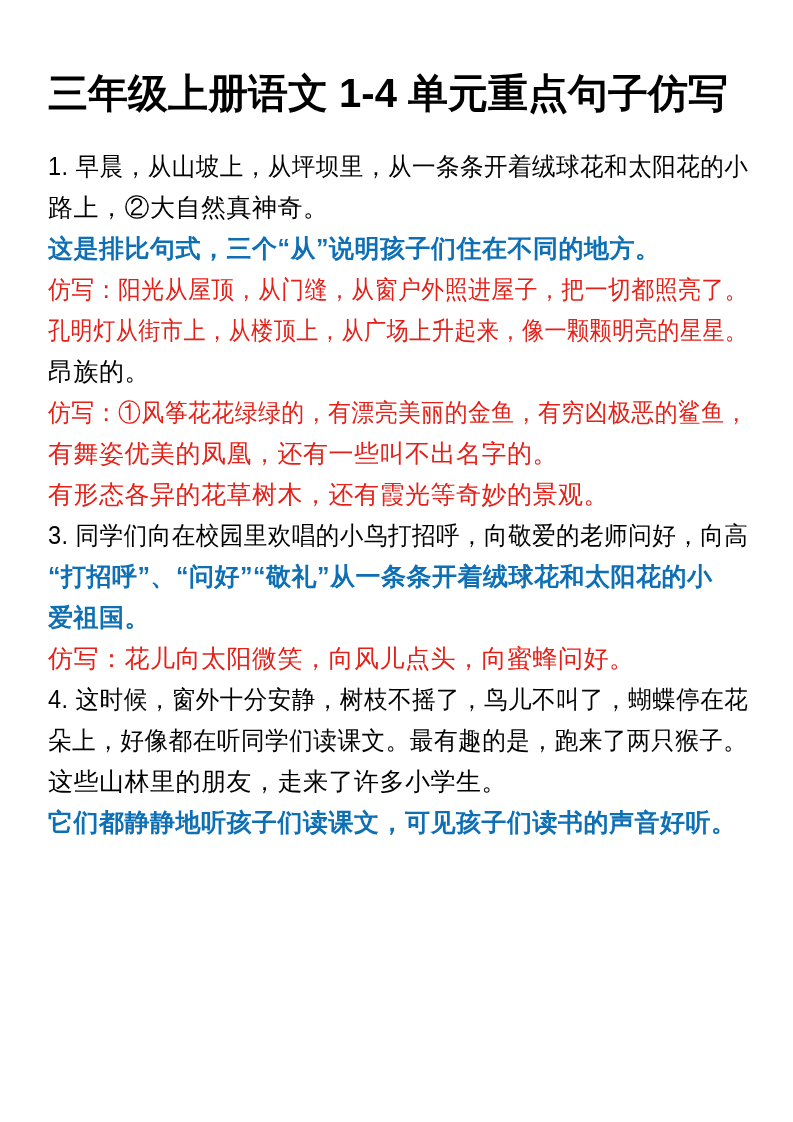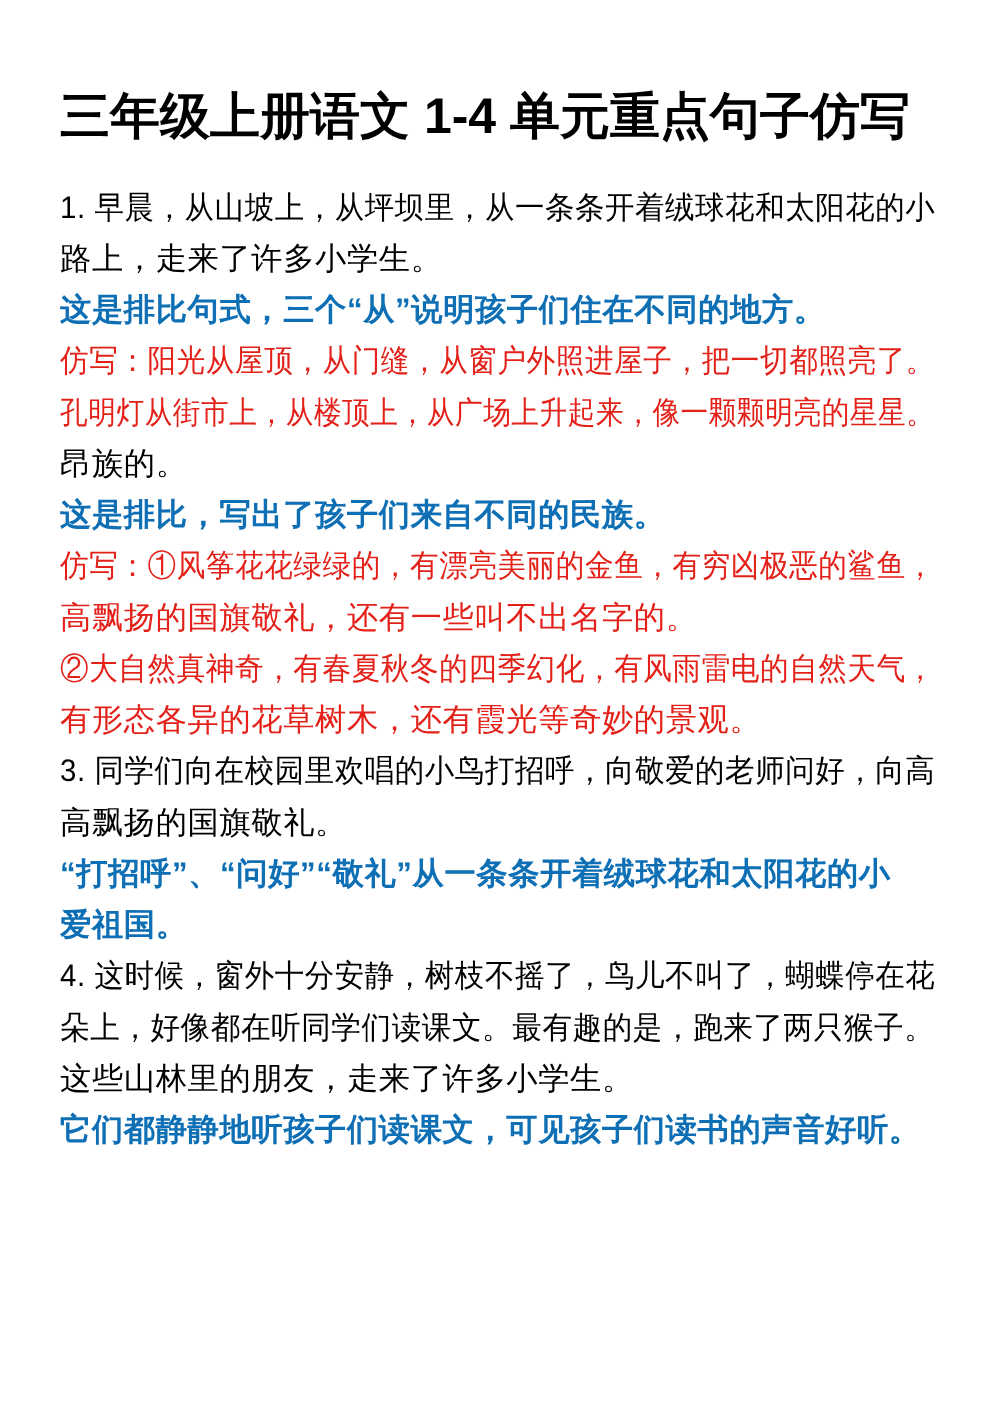--- a/index.html
+++ b/index.html
@@ -49,40 +49,38 @@
 </head>
 <body>
 
 <div class="page">
   <h1 class="title">三年级上册语文 1-4 单元重点句子仿写</h1>
 
   <div class="content">
 
     <div class="section">
       <div class="line"><span class="line-text t-black" style="transform: scaleX(0.9421);">1. 早晨，从山坡上，从坪坝里，从一条条开着绒球花和太阳花的小</span></div>
-      <div class="line"><span class="line-text t-black">路上，走来了许多小学生。</span></div>
+      <div class="line"><span class="line-text t-black">路上，②大自然真神奇。</span></div>
       <div class="line"><span class="line-text t-blue">这是排比句式，三个“从”说明孩子们住在不同的地方。</span></div>
       <div class="line"><span class="line-text t-red" style="transform: scaleX(0.915);">仿写：阳光从屋顶，从门缝，从窗户外照进屋子，把一切都照亮了。</span></div>
       <div class="line"><span class="line-text t-red" style="transform: scaleX(0.885);">孔明灯从街市上，从楼顶上，从广场上升起来，像一颗颗明亮的星星。</span></div>
     </div>
 
     <div class="section">
       <div class="line"><span class="line-text t-black">昂族的。</span></div>
-      <div class="line"><span class="line-text t-blue">这是排比，写出了孩子们来自不同的民族。</span></div>
       <div class="line"><span class="line-text t-red" style="transform: scaleX(0.915);">仿写：①风筝花花绿绿的，有漂亮美丽的金鱼，有穷凶极恶的鲨鱼，</span></div>
-      <div class="line"><span class="line-text t-red">高飘扬的国旗敬礼，还有一些叫不出名字的。</span></div>
-      <div class="line"><span class="line-text t-red" style="transform: scaleX(0.915);">②大自然真神奇，有春夏秋冬的四季幻化，有风雨雷电的自然天气，</span></div>
+      <div class="line"><span class="line-text t-red">有舞姿优美的凤凰，还有一些叫不出名字的。</span></div>
       <div class="line"><span class="line-text t-red">有形态各异的花草树木，还有霞光等奇妙的景观。</span></div>
     </div>
 
     <div class="section">
       <div class="line"><span class="line-text t-black" style="transform: scaleX(0.9421);">3. 同学们向在校园里欢唱的小鸟打招呼，向敬爱的老师问好，向高</span></div>
-      <div class="line"><span class="line-text t-black">高飘扬的国旗敬礼。</span></div>
       <div class="line"><span class="line-text t-blue">“打招呼”、“问好”“敬礼”从一条条开着绒球花和太阳花的小</span></div>
       <div class="line"><span class="line-text t-blue">爱祖国。</span></div>
+      <div class="line"><span class="line-text t-red">仿写：花儿向太阳微笑，向风儿点头，向蜜蜂问好。</span></div>
     </div>
 
     <div class="section">
       <div class="line"><span class="line-text t-black" style="transform: scaleX(0.9421);">4. 这时候，窗外十分安静，树枝不摇了，鸟儿不叫了，蝴蝶停在花</span></div>
       <div class="line"><span class="line-text t-black" style="transform: scaleX(0.9459);">朵上，好像都在听同学们读课文。最有趣的是，跑来了两只猴子。</span></div>
       <div class="line"><span class="line-text t-black">这些山林里的朋友，走来了许多小学生。</span></div>
       <div class="line"><span class="line-text t-blue">它们都静静地听孩子们读课文，可见孩子们读书的声音好听。</span></div>
     </div>
 
   </div>

